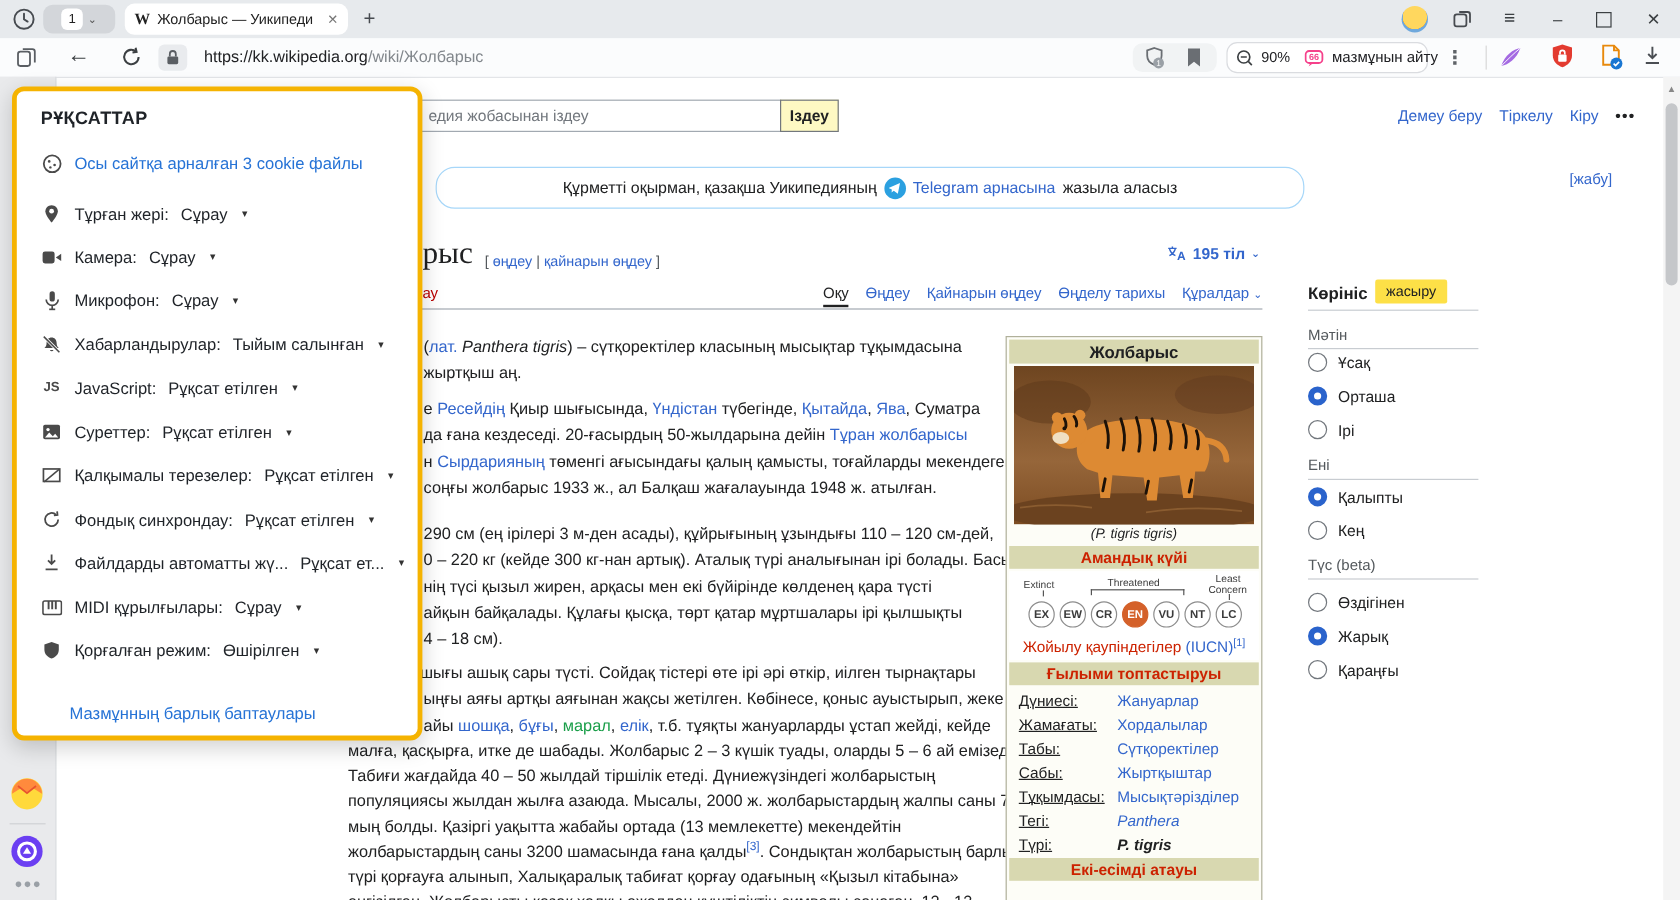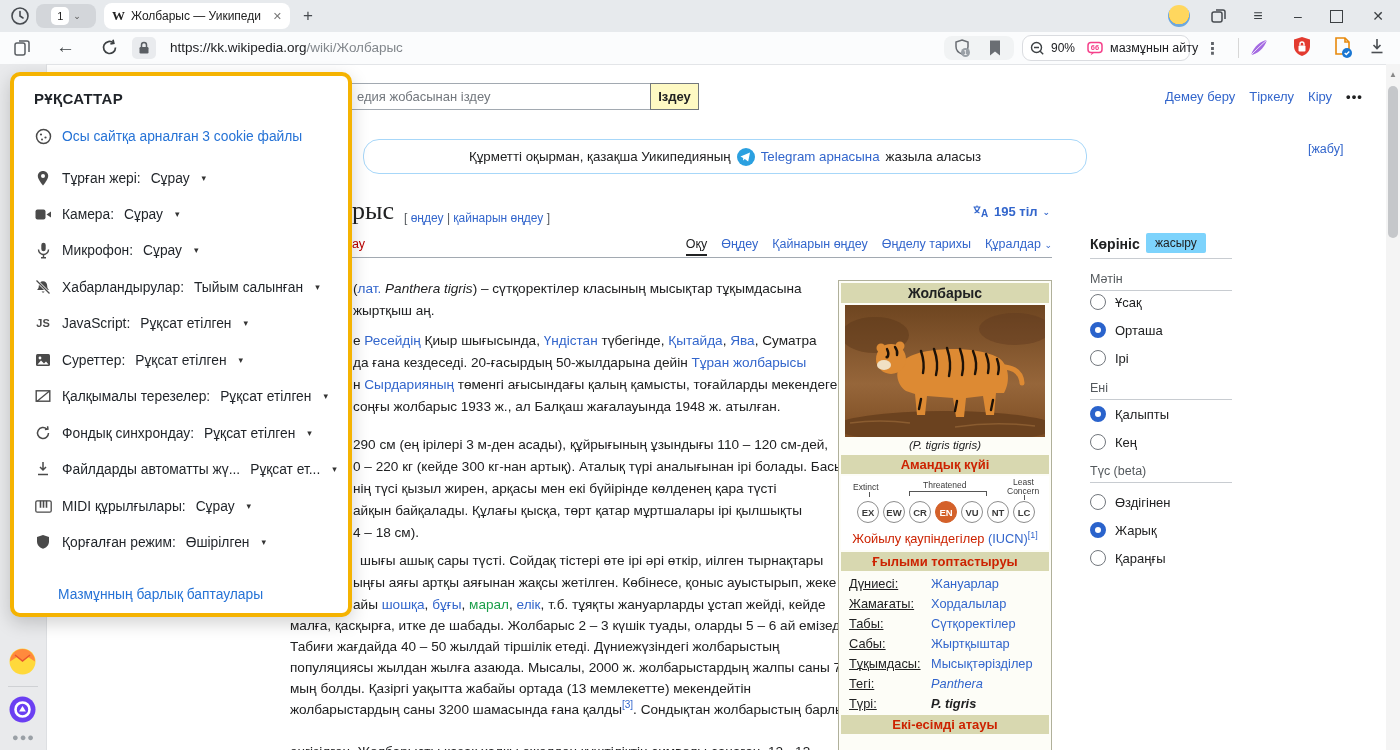--- a/index.html
+++ b/index.html
@@ -85,21 +85,21 @@
   .iucn-status{position:absolute;left:0;width:100%;text-align:center;font-size:12.8px;color:#cc2200;}
   .iucn-status .b{color:#3366cc;}
   .iucn-status .sup{color:#3366cc;font-size:9px;vertical-align:super;}
   .taxrow{display:flex;padding:2.5px 10px;font-size:12.8px;}
   .taxrow .tl{width:82px;color:#202122;flex:none;text-decoration:underline;}
   .taxrow .tv{color:#3366cc;}
   .taxrow .tv.it{font-style:italic;}
   .taxrow .tv.sp{color:#202122;font-weight:700;font-style:italic;}
   
   .app-title{left:1090px;top:236px;font-size:14px;font-weight:700;color:#202122;}
-  .hidebtn{left:1146px;top:233px;background:#7dd3fc;border-radius:2px;padding:3px 9px;font-size:12px;color:#202122;}
+  .hidebtn{left:1146px;top:233px;background:#fde047;border-radius:2px;padding:3px 9px;font-size:12px;color:#202122;}
   .sect{font-size:12.5px;color:#54595d;}
   .sectline{height:1px;background:#c8ccd1;}
   .radio{width:16px;height:16px;border-radius:50%;border:1px solid #72777d;box-sizing:border-box;background:#fff;display:inline-block;flex:none;}
   .radio.sel{border:5px solid #2a63cc;}
   .optrow{position:absolute;display:flex;align-items:center;gap:9px;font-size:13px;color:#202122;}
   
   .sbtrack{left:1386px;top:64px;width:14px;height:686px;background:#f4f4f4;}
   .sbthumb{left:1388px;top:86px;width:10px;height:152px;background:#c5c7ca;border-radius:5px;}
   .sbarrow{left:1389px;top:70px;font-size:8px;color:#888;}
   svg{display:block;}
@@ -295,28 +295,29 @@
   <div class="wline" style="left: 353px; top: 303px;"><span>жыртқыш аң.</span></div>
   <div class="wline" style="left: 353px; top: 333px;"><span>е </span><span class="seg-a">Ресейдің</span><span> Қиыр шығысында, </span><span class="seg-a">Үндістан</span><span> түбегінде, </span><span class="seg-a">Қытайда</span><span>, </span><span class="seg-a">Ява</span><span>, Суматра</span></div>
   <div class="wline" style="left: 353px; top: 355px;"><span>да ғана кездеседі. 20-ғасырдың 50-жылдарына дейін </span><span class="seg-a">Тұран жолбарысы</span></div>
   <div class="wline" style="left: 353px; top: 377px;"><span>н </span><span class="seg-a">Сырдарияның</span><span> төменгі ағысындағы қалың қамысты, тоғайларды мекендеген;</span></div>
   <div class="wline" style="left: 353px; top: 399px;"><span>соңғы жолбарыс 1933 ж., ал Балқаш жағалауында 1948 ж. атылған.</span></div>
   <div class="wline" style="left: 353px; top: 437px;"><span>290 см (ең ірілері 3 м-ден асады), құйрығының ұзындығы 110 – 120 см-дей,</span></div>
   <div class="wline" style="left: 353px; top: 459px;"><span>0 – 220 кг (кейде 300 кг-нан артық). Аталық түрі аналығынан ірі болады. Басы</span></div>
   <div class="wline" style="left: 353px; top: 481px;"><span>нің түсі қызыл жирен, арқасы мен екі бүйірінде көлденең қара түсті</span></div>
   <div class="wline" style="left: 353px; top: 503px;"><span>айқын байқалады. Құлағы қысқа, төрт қатар мұртшалары ірі қылшықты</span></div>
   <div class="wline" style="left: 353px; top: 525px;"><span>4 – 18 см).</span></div>
-  <div class="wline" style="left: 360px; top: 553px;"><span>шығы ашық сары түсті. Сойдақ тістері өте ірі әрі өткір, иілген тырнақтары</span></div>
+  <div class="wline" style="left: 350px; top: 553px;"><span>шығы ашық сары түсті. Сойдақ тістері өте ірі әрі өткір, иілген тырнақтары</span></div>
   <div class="wline" style="left: 353px; top: 575px;"><span>ыңғы аяғы артқы аяғынан жақсы жетілген. Көбінесе, қоныс ауыстырып, жеке</span></div>
   <div class="wline" style="left: 353px; top: 597px;"><span>айы </span><span class="seg-a">шошқа</span><span>, </span><span class="seg-a">бұғы</span><span>, </span><span class="seg-g">марал</span><span>, </span><span class="seg-a">елік</span><span>, т.б. тұяқты жануарларды ұстап жейді, кейде</span></div>
   <div class="wline" style="left: 290px; top: 618px;"><span>малға, қасқырға, итке де шабады. Жолбарыс 2 – 3 күшік туады, оларды 5 – 6 ай емізеді.</span></div>
   <div class="wline" style="left: 290px; top: 639px;"><span>Табиғи жағдайда 40 – 50 жылдай тіршілік етеді. Дүниежүзіндегі жолбарыстың</span></div>
   <div class="wline" style="left: 290px; top: 660px;"><span>популяциясы жылдан жылға азаюда. Мысалы, 2000 ж. жолбарыстардың жалпы саны 7</span></div>
   <div class="wline" style="left: 290px; top: 681px;"><span>мың болды. Қазіргі уақытта жабайы ортада (13 мемлекетте) мекендейтін</span></div>
   <div class="wline" style="left: 290px; top: 702px;"><span>жолбарыстардың саны 3200 шамасында ғана қалды</span><span class="seg-s">[3]</span><span>. Сондықтан жолбарыстың барлық</span></div>
+  <div class="wline" style="left: 290px; top: 723px;"><span>түрі қорғауға алынып, Халықаралық табиғат қорғау одағының «Қызыл кітабына»</span></div>
   <div class="wline" style="left: 290px; top: 744px;"><span>енгізілген. Жолбарысты қазақ халқы ежелден күштіліктің символы санаған. 12 - 13-</span></div>
 
   <div class="abs infobox">
     <div class="ib-h blk">Жолбарыс</div>
     <svg class="ib-img" viewBox="0 0 200 132">
       <defs>
           <linearGradient id="bg" x1="0" y1="0" x2="0" y2="1">
             <stop offset="0" stop-color="#6e4520"></stop>
             <stop offset="0.6" stop-color="#96663a"></stop>
             <stop offset="1" stop-color="#7c4c22"></stop>

